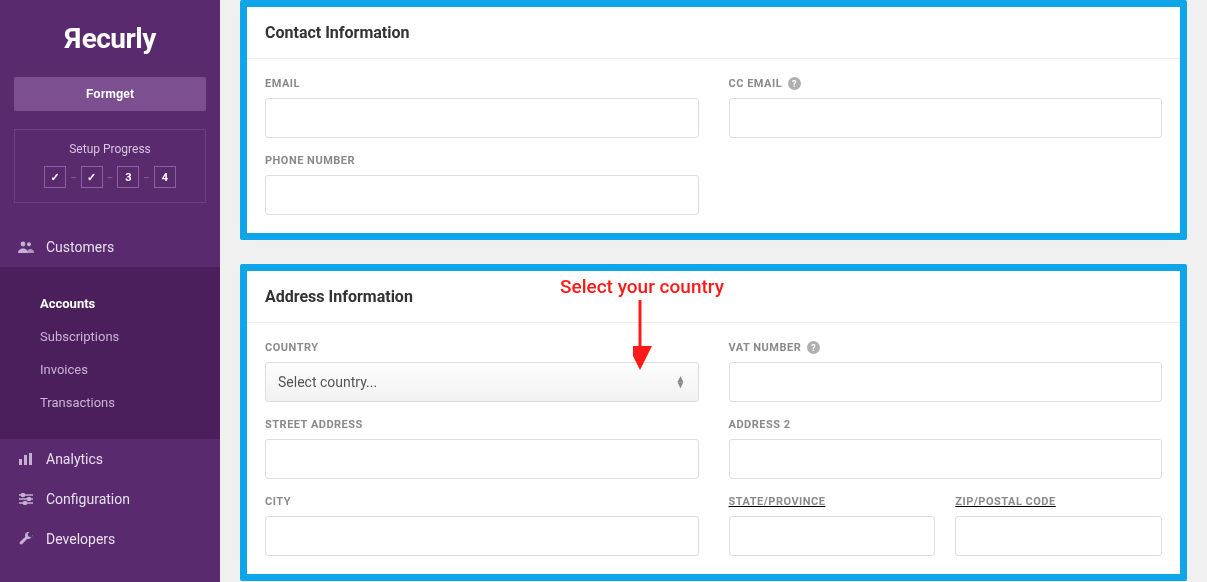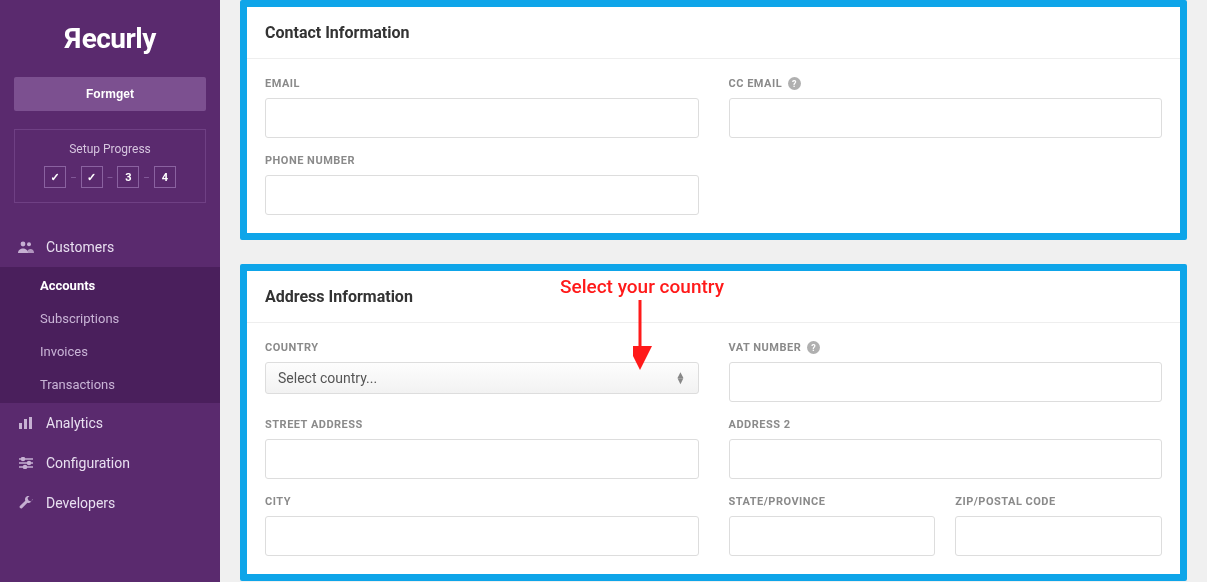--- a/index.html
+++ b/index.html
@@ -61,21 +61,21 @@
 .nav { margin-top: 6px; }
 .nav-section {
   display: flex; align-items: center; gap: 12px;
   padding: 12px 18px;
   font-size: 14px; color: #e8dff0;
   cursor: pointer;
 }
 .nav-section .icon { width: 16px; display: inline-flex; justify-content: center; opacity: .85; }
 .nav-sub {
   background: #4a1f5c;
-  padding: 2px 0;
+  padding: 20px 0;
 }
 .nav-sub-item {
   padding: 9px 18px 9px 40px;
   font-size: 13px;
   color: #c9b4d6;
   cursor: pointer;
 }
 .nav-sub-item.active { color: #fff; font-weight: 700; }
 
 .main {
@@ -121,32 +121,32 @@
   width: 100%;
   height: 40px;
   border: 1px solid #ddd;
   border-radius: 3px;
   padding: 0 12px;
   font-size: 14px;
   background: #fff;
 }
 .select {
   width: 100%;
-  height: 32px;
+  height: 40px;
   border: 1px solid #ddd;
   border-radius: 3px;
   padding: 0 12px;
   font-size: 14px;
   color: #555;
   background: linear-gradient(#fdfdfd,#f2f2f2);
   display: flex; align-items: center; justify-content: space-between;
   cursor: pointer;
 }
 .select .sort-icon { color: #888; font-size: 10px; line-height: 6px; display: flex; flex-direction: column; }
-.two-col-small { display: flex; gap: 20px; }
+.two-col-small { display: flex; gap: 20px; text-decoration: underline; }
 .two-col-small > div { flex: 1; }
 
 .annotation {
   position: absolute;
   left: 560px;
   top: 275px;
   color: #ff1a1a;
   font-size: 19px;
   font-weight: 500;
   pointer-events: none;

